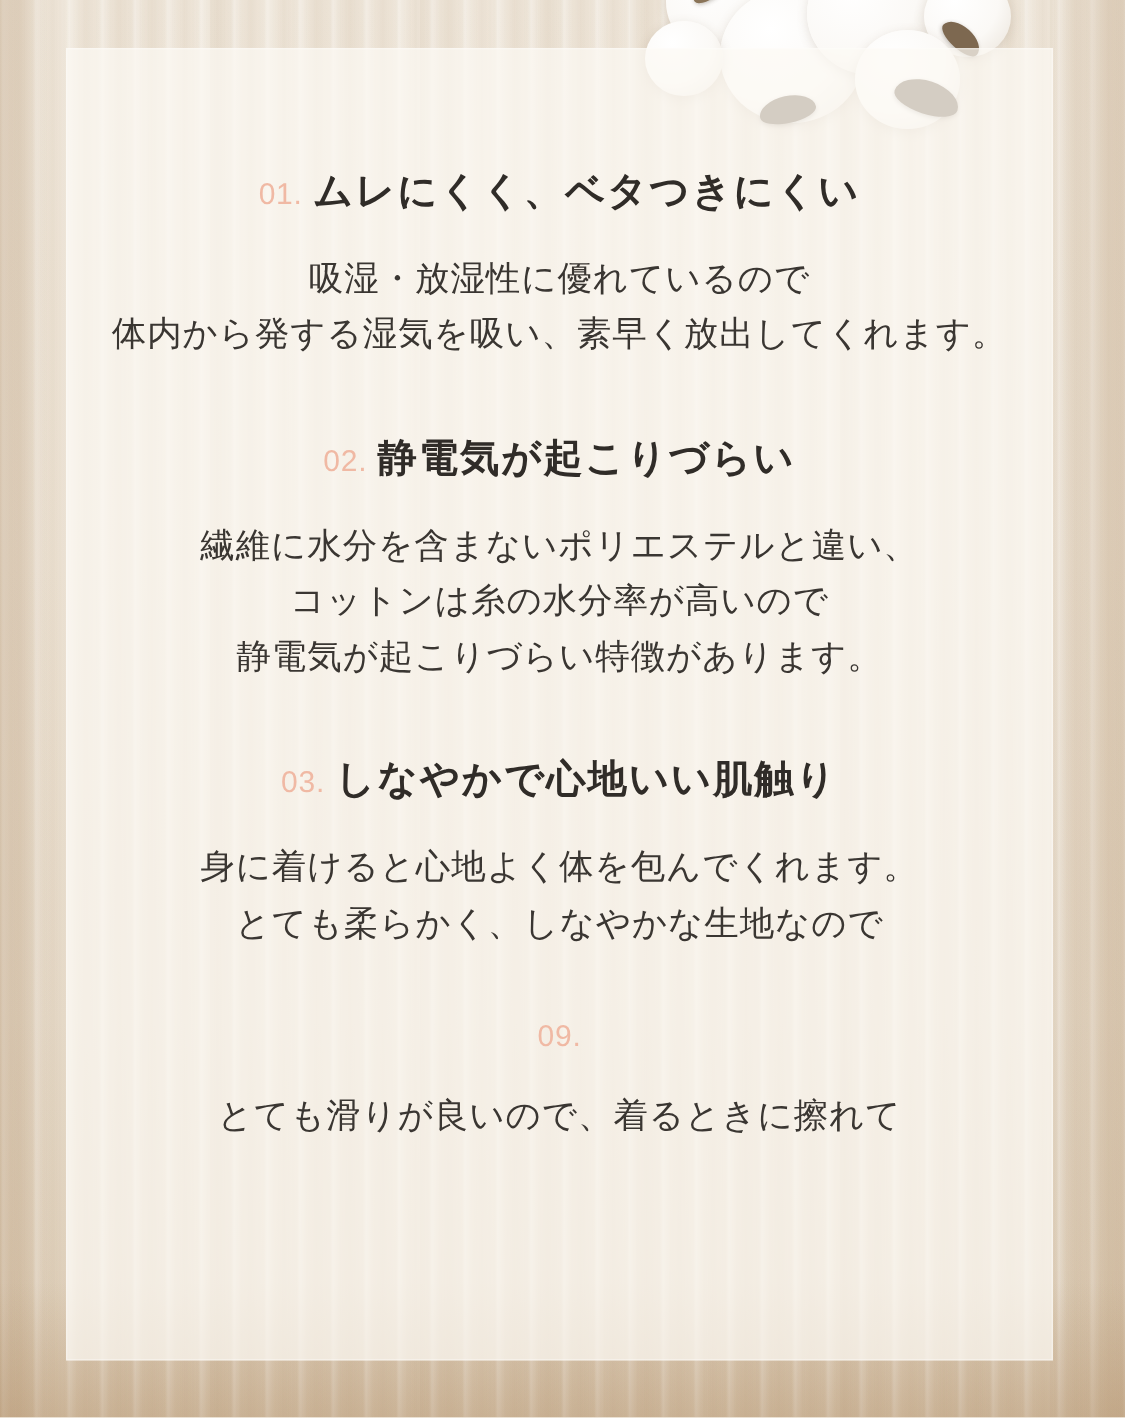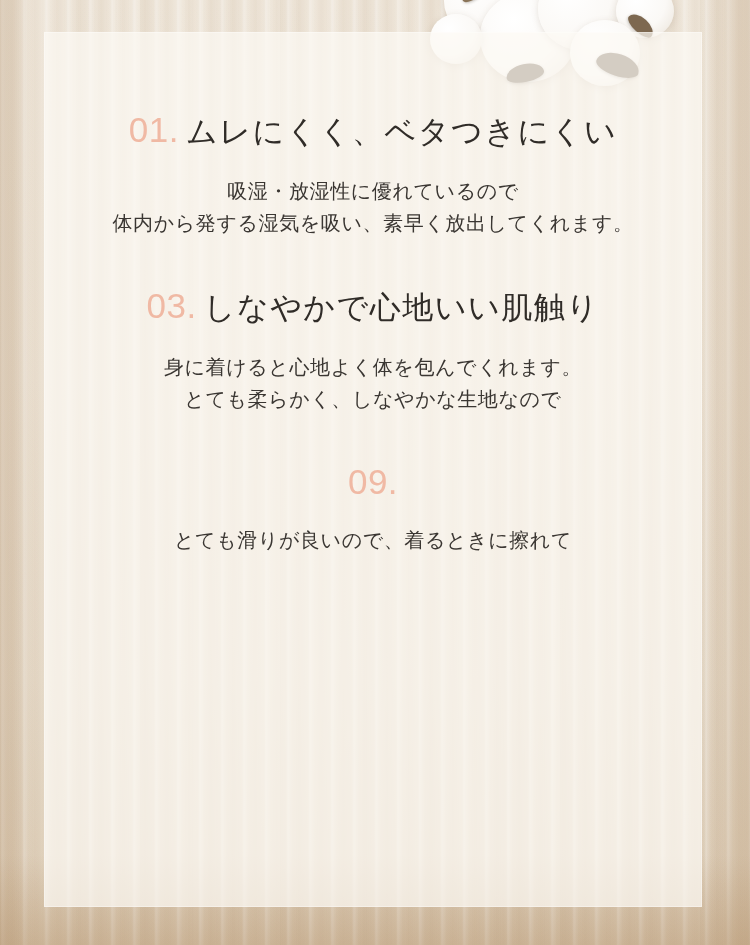--- a/index.html
+++ b/index.html
@@ -118,35 +118,35 @@
   .block + .block { margin-top: 46px; }
 
   .heading {
     display: flex;
     align-items: baseline;
     justify-content: center;
     gap: 7px;
     color: #2e2b28;
   }
   .num {
-    font-size: 35px;
+    font-size: 20px;
     letter-spacing: 0.5px;
     color: #f0b9a4;
     font-weight: 400;
   }
   .title {
-    font-size: 31px;
+    font-size: 26px;
     letter-spacing: 1.5px;
     color: #302c28;
-    font-weight: 400;
+    font-weight: 700;
     white-space: nowrap;
   }
   .desc {
     margin-top: 22px;
-    font-size: 20px;
+    font-size: 23px;
     line-height: 1.62;
     color: #3a3632;
     letter-spacing: 0.6px;
   }
   .desc .line { display: block; white-space: nowrap; }
 
   
   .block-1 { margin-top: 0; }
   .block-2 { margin-top: 72px; }
   .block-3 { margin-top: 70px; }
@@ -182,20 +182,31 @@
         <div class="heading">
           <span class="num">01.</span>
           <span class="title">ムレにくく、ベタつきにくい</span>
         </div>
         <div class="desc">
           <span class="line">吸湿・放湿性に優れているので</span>
           <span class="line">体内から発する湿気を吸い、素早く放出してくれます。</span>
         </div>
       </div>
 
+      <div class="block block-2">
+        <div class="heading">
+          <span class="num">02.</span>
+          <span class="title">静電気が起こりづらい</span>
+        </div>
+        <div class="desc">
+          <span class="line">繊維に水分を含まないポリエステルと違い、</span>
+          <span class="line">コットンは糸の水分率が高いので</span>
+          <span class="line">静電気が起こりづらい特徴があります。</span>
+        </div>
+      </div>
 
       <div class="block block-3">
         <div class="heading">
           <span class="num">03.</span>
           <span class="title">しなやかで心地いい肌触り</span>
         </div>
         <div class="desc">
           <span class="line">身に着けると心地よく体を包んでくれます。</span>
           <span class="line">とても柔らかく、しなやかな生地なので</span>
         </div>

